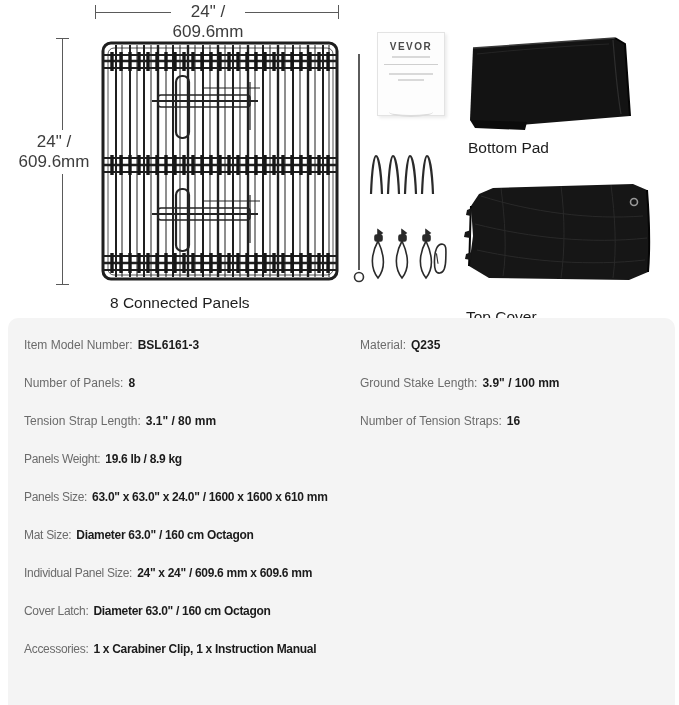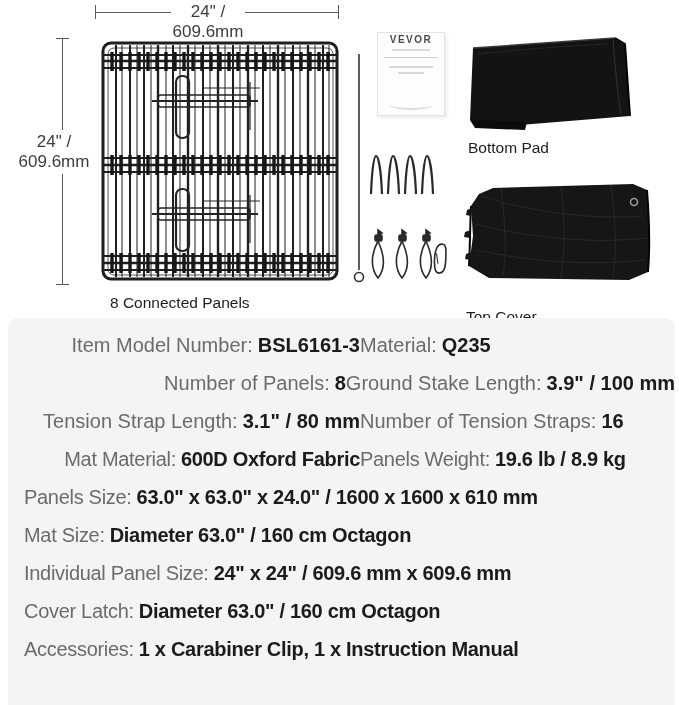--- a/index.html
+++ b/index.html
@@ -20,37 +20,37 @@
 
   
   .caption{color:#1d1d1d;font-size:15.5px;text-align:left;}
 
   
   .manual{
     left:377px;top:32px;width:66px;height:82px;background:#fdfdfd;
     border:1px solid #e3e3e3;box-shadow:2px 2px 3px rgba(0,0,0,0.08);
   }
   .manual .brand{
-    display:block;text-align:center;margin-top:1px;
+    display:block;text-align:center;margin-top:8px;
     font-size:10px;font-weight:700;letter-spacing:1.5px;color:#4a4a4a;
   }
   .manual .bar{height:2px;background:#d9d9d9;margin:4px auto 0 auto;}
   .manual .rule{height:1px;background:#cfcfcf;margin:6px 6px 0 6px;}
   .manual .squig{
     width:44px;height:8px;margin:26px auto 0 auto;
     border-bottom:2px solid #dcdcdc;border-radius:50%;
   }
 
   
   .spec-panel{
     left:8px;top:318px;width:667px;height:387px;
     background:#f4f4f4;border-radius:10px 10px 0 0;
     padding-top:8px;box-sizing:border-box;
   }
-  .spec-row{display:flex;align-items:center;height:38px;padding-left:16px;font-size:20px;text-align:right;}
+  .spec-row{display:flex;align-items:center;height:38px;padding-left:16px;font-size:12px;}
   .spec-row .cell{white-space:nowrap;}
   .spec-row .cell.l{width:336px;}
   .lab{color:#6b6b6b;font-weight:400;}
   .val{color:#1b1b1b;font-weight:700;margin-left:5px;}
   .cond{letter-spacing:-0.3px;}
 </style>
 </head>
 <body>
 
 <div class="abs dim-h-wrap">
@@ -320,21 +320,20 @@
     <div class="cell r"><span class="lab">Ground Stake Length:</span><span class="val">3.9" / 100 mm</span></div>
   </div>
 
 
   <div class="spec-row">
     <div class="cell l"><span class="lab">Tension Strap Length:</span><span class="val">3.1" / 80 mm</span></div>
     <div class="cell r"><span class="lab">Number of Tension Straps:</span><span class="val">16</span></div>
   </div>
 
   <div class="spec-row cond">
-    <div class="cell l"><span class="lab">Mat Material:</span><span class="val">600D Oxford Fabric</span></div>
     <div class="cell r"><span class="lab">Panels Weight:</span><span class="val">19.6 lb / 8.9 kg</span></div>
   </div>
 
   <div class="spec-row cond">
     <div class="cell"><span class="lab">Panels Size:</span><span class="val">63.0" x 63.0" x 24.0" / 1600 x 1600 x 610 mm</span></div>
   </div>
 
   <div class="spec-row cond">
     <div class="cell"><span class="lab">Mat Size:</span><span class="val">Diameter 63.0" / 160 cm Octagon</span></div>
   </div>

